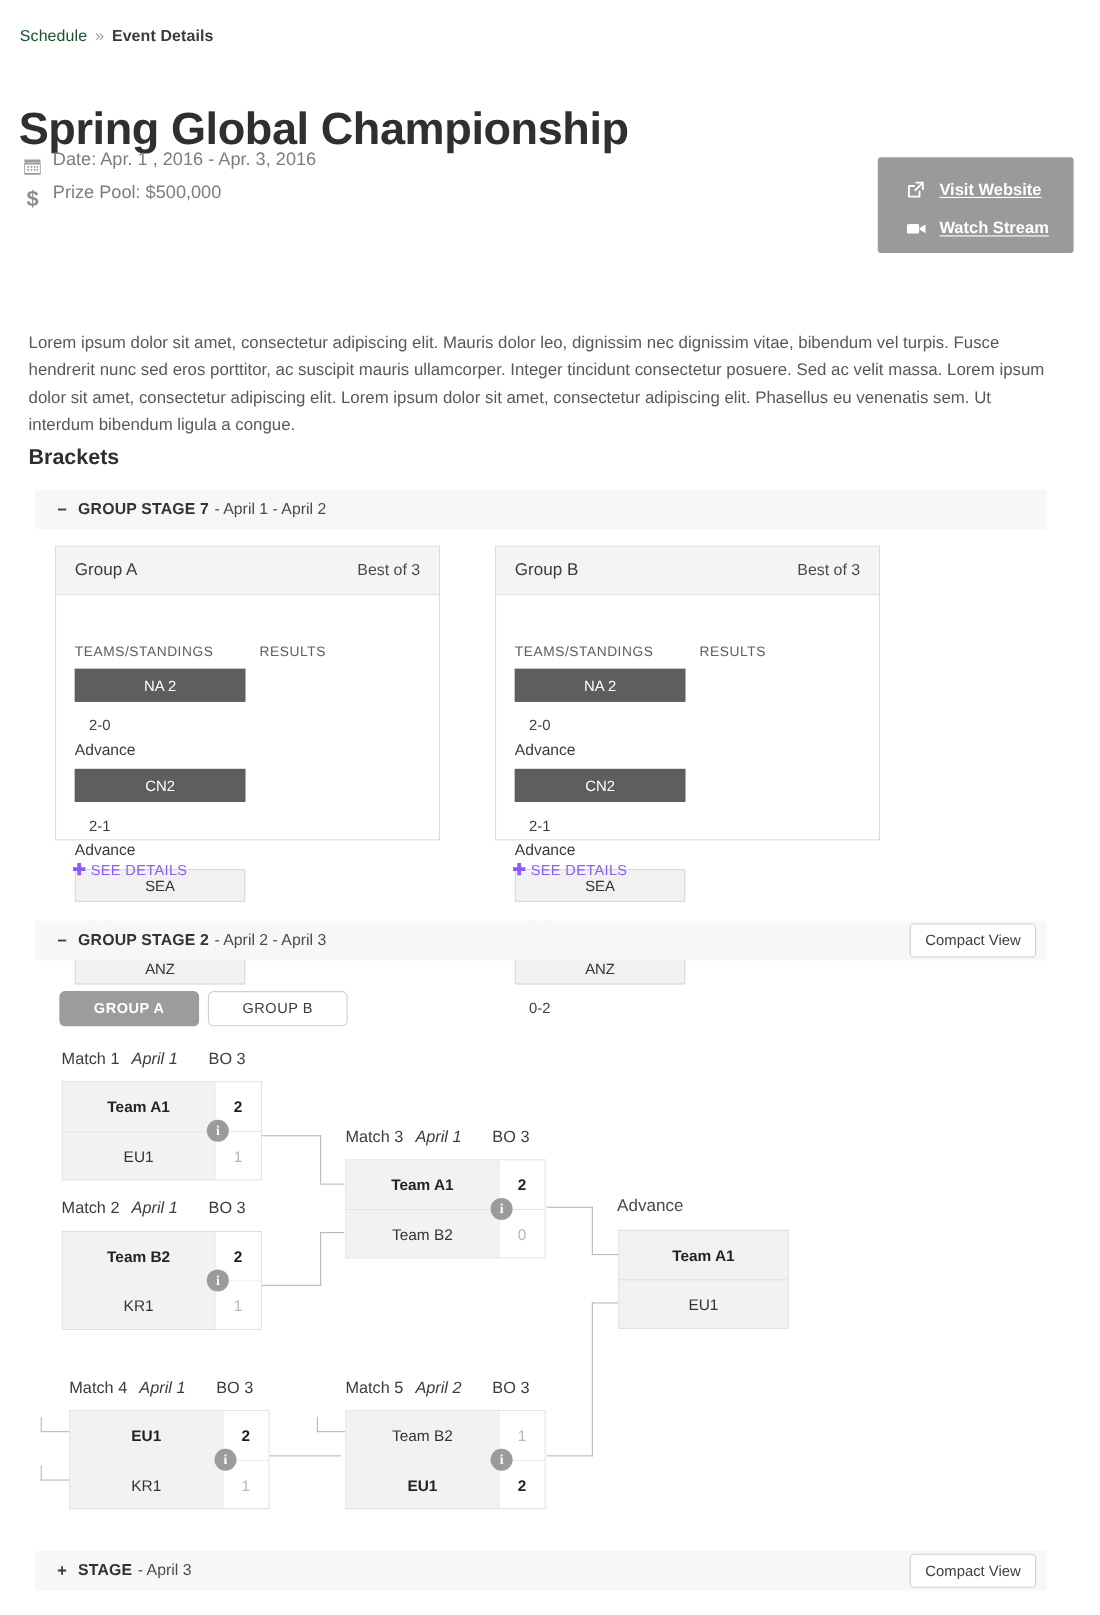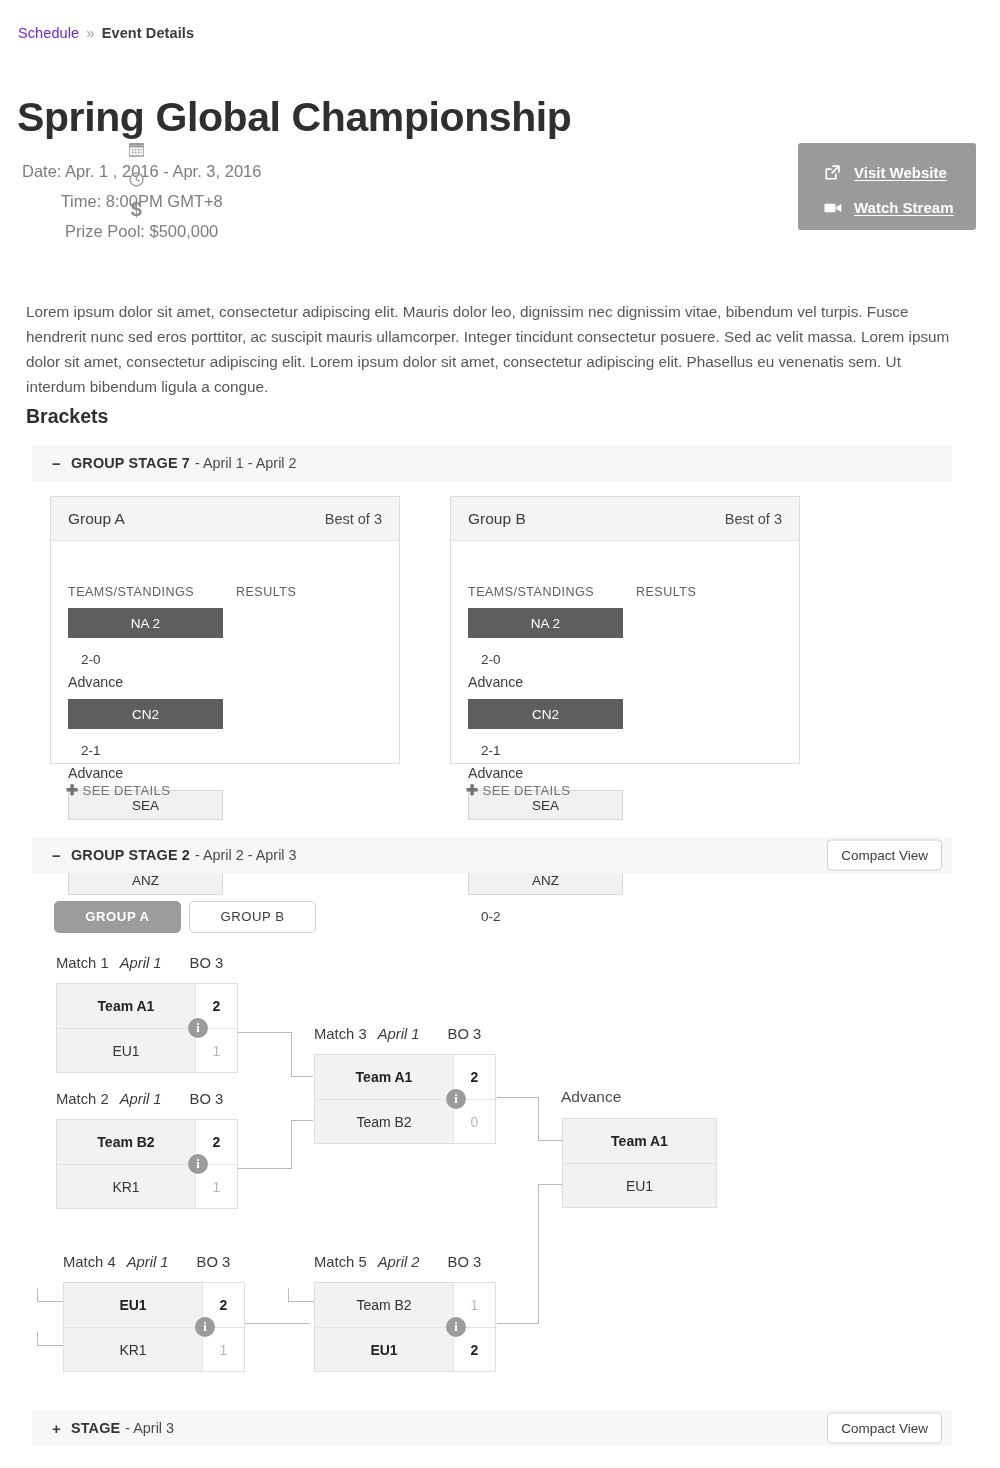--- a/index.html
+++ b/index.html
@@ -12,36 +12,36 @@
     color: #3b3b3b;
     position: relative;
     overflow: hidden;
   }
 
   
   .breadcrumb {
     position: absolute; left: 18px; top: 24px;
     font-size: 14.5px; color: #8a8a8a; letter-spacing: .1px;
   }
-  .breadcrumb .crumb-link { color: #6d28d9; }
+  .breadcrumb .crumb-link { color: #14532d; }
   .breadcrumb .crumb-sep { color: #9c9c9c; margin: 0 7px; font-size: 15px; }
   .breadcrumb .crumb-current { color: #3b3b3b; font-weight: 600; }
 
   
   .page-title {
     position: absolute; left: 17px; top: 70px;
     font-size: 41px; font-weight: 700; color: #2f2f2f;
     letter-spacing: -0.4px; line-height: 1;
   }
 
   
   .meta { position: absolute; left: 22px; top: 136px; }
   .meta-row {
-    display: flex; align-items: center;
-    height: 30px; font-size: 16.5px; color: #7d7d7d; flex-direction: column;
+    display: flex; 
+    height: 30px; font-size: 16.5px; color: #7d7d7d;
   }
   .meta-ico {
     width: 26px; display: inline-flex; align-items: center; justify-content: flex-start;
     color: #9b9b9b; flex: 0 0 26px;
   }
   .meta-ico svg { display: block; }
   .dollar-ico { font-size: 20px; font-weight: 700; color: #8d8d8d; line-height: 1; padding-left: 2px;}
   .meta-txt { color: #7d7d7d; }
 
   
@@ -116,21 +116,21 @@
   .col-results { width: 78px; }
   .group-row { display: flex; align-items: flex-start; margin-top: 9px; flex-direction: column; }
   .team-chip {
     width: 155px; height: 30px; line-height: 30px; text-align: center;
     font-size: 13.5px; border: 1px solid #d8d8d8; background: #f1f1f1; color: #333333;
   }
   .team-chip.adv { background: #5e5e5e; border-color: #5e5e5e; color: #ffffff; }
   .row-score { width: 78px; margin-left: 13px; font-size: 13.5px; color: #3e3e3e; padding-top: 14px; }
   .row-status { font-size: 14.2px; color: #3b3b3b; padding-top: 7px; }
   .see-details {
-    position: absolute; font-size: 13.2px; color: #737373; letter-spacing: .35px;
+    position: absolute; font-size: 13.2px; color: #8b5cf6; letter-spacing: .35px;
   }
   .see-details .plus { font-weight: 700; font-size: 14.5px; margin-right: 4px; }
 
   
   .group-tabs { position: absolute; left: 54px; top: 901px; display: flex; }
   .gtab {
     font-size: 13.2px; letter-spacing: .5px; border-radius: 5px;
     padding: 0 0; width: 127px; height: 32px; line-height: 30px; text-align: center;
     border: 1px solid #cfcfcf; background: #ffffff; color: #3d3d3d;
     font-family: "Liberation Sans", sans-serif; cursor: pointer;
@@ -208,29 +208,20 @@
           <rect x="6.2" y="7.4" width="1.7" height="1.7"></rect>
         <rect x="9.4" y="7.4" width="1.7" height="1.7"></rect>
           <rect x="12.3" y="7.4" width="1.2" height="1.7"></rect>
         <rect x="3" y="10.3" width="1.7" height="1.7"></rect>
           <rect x="6.2" y="10.3" width="1.7" height="1.7"></rect>
         <rect x="9.4" y="10.3" width="1.7" height="1.7"></rect>
           <rect x="12.3" y="10.3" width="1.2" height="1.7"></rect>
       </svg>
     </span>
     <span class="meta-txt">Date: Apr. 1 , 2016 - Apr. 3, 2016</span>
-  </div>
-  <div class="meta-row">
-    <span class="meta-ico">
-      <svg width="15" height="15" viewBox="0 0 16 16" fill="none" stroke="currentColor" stroke-width="1.5">
-        <circle cx="8" cy="8" r="6.9"></circle>
-        <path d="M8 4.2 V8.2 L10.8 9.8" stroke-linecap="round"></path>
-      </svg>
-    </span>
-    <span class="meta-txt">Time: 8:00PM GMT+8</span>
   </div>
   <div class="meta-row">
     <span class="meta-ico dollar-ico">$</span>
     <span class="meta-txt">Prize Pool: $500,000</span>
   </div>
 </div>
 
 <div class="action-panel">
   <a class="action-row" href="#">
     <span class="action-ico">

